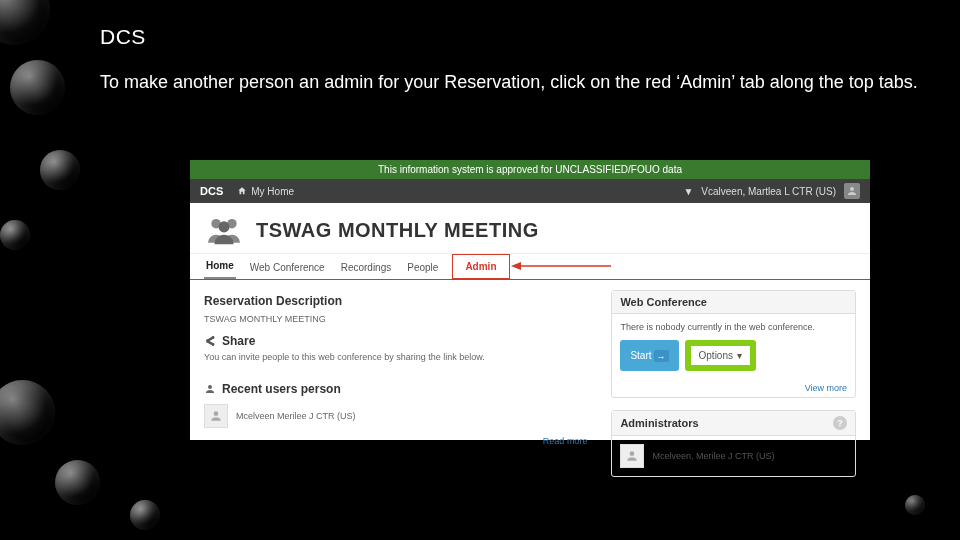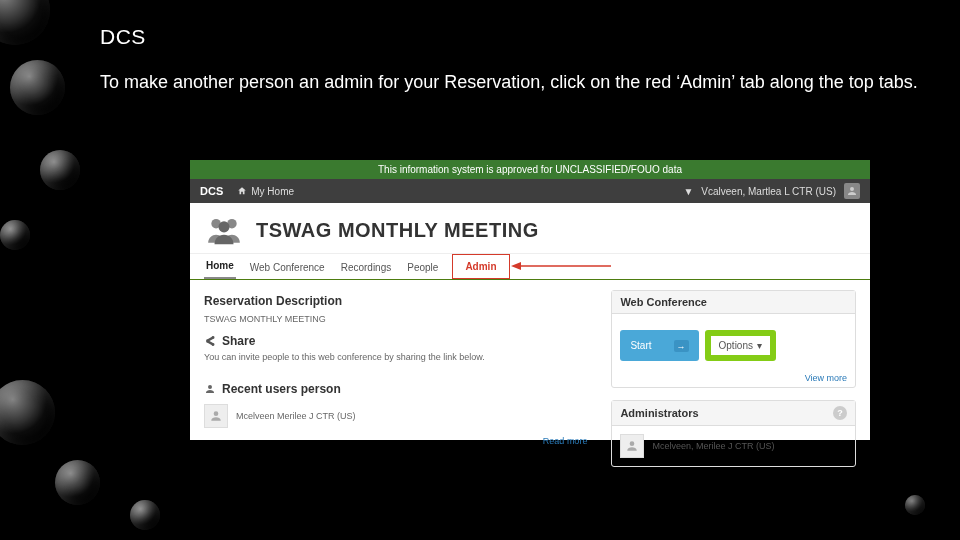--- a/index.html
+++ b/index.html
@@ -48,21 +48,21 @@
   .ss-url-val{flex:1;border:1px solid #ddd;padding:5px 8px;font-size:9px;color:#444;}
   .ss-recent{display:flex;align-items:center;gap:6px;font-weight:bold;font-size:12px;margin-top:20px;}
   .ss-recent svg{width:12px;height:12px;fill:#666;}
   .ss-person{display:flex;align-items:center;gap:8px;margin-top:8px;}
   .ss-avatar{width:22px;height:22px;background:#eee;border:1px solid #ddd;display:flex;align-items:center;justify-content:center;}
   .ss-avatar svg{width:14px;height:14px;fill:#aaa;}
   .ss-panel{border:1px solid #ddd;border-radius:3px;margin-bottom:12px;}
   .ss-panel-h{background:#f5f5f5;padding:5px 8px;font-size:11px;font-weight:bold;border-bottom:1px solid #ddd;display:flex;align-items:center;justify-content:space-between;}
   .ss-panel-b{padding:8px;font-size:9px;color:#555;}
   .ss-btn-row{display:flex;gap:6px;margin-top:8px;}
-  .ss-btn-start{background:#4aa8d8;color:#fff;border-radius:3px;padding:4px 10px;font-size:10px;display:flex;align-items:center;gap:22px;}
+  .ss-btn-start{background:#4aa8d8;color:#fff;border-radius:3px;padding:4px 10px;font-size:10px;display:flex;align-items:center;gap:2px;}
   .ss-btn-start .ic{background:#3a93c4;border-radius:2px;padding:1px 3px;font-size:9px;}
   .ss-btn-opt{border:6px solid #84cc16;border-radius:3px;padding:4px 8px;font-size:10px;color:#555;display:flex;align-items:center;gap:4px;text-align:center;}
   .ss-link{color:#2a7ab8;font-size:9px;text-align:right;padding:4px 8px;}
   .ss-help{width:14px;height:14px;border-radius:50%;background:#ccc;color:#fff;font-size:9px;display:flex;align-items:center;justify-content:center;}
 </style>
 </head>
 <body>
 
 <div class="slide">
   <div class="bubble b1"></div>
@@ -160,20 +160,21 @@
         </div>
         <div class="ss-link" style="text-align:right;margin-top:4px">Read more</div>
       </div>
 
       <div class="ss-right">
         <div class="ss-panel">
           <div class="ss-panel-h">
             <span>Web Conference</span>
           </div>
           <div class="ss-panel-b">
+            <div>There is nobody currently in the web conference.</div>
             <div class="ss-btn-row">
               <div class="ss-btn-start">
                 <span>Start</span>
                 <span class="ic">→</span>
               </div>
               <div class="ss-btn-opt">
                 <span>Options</span>
                 <span>▾</span>
               </div>
             </div>

